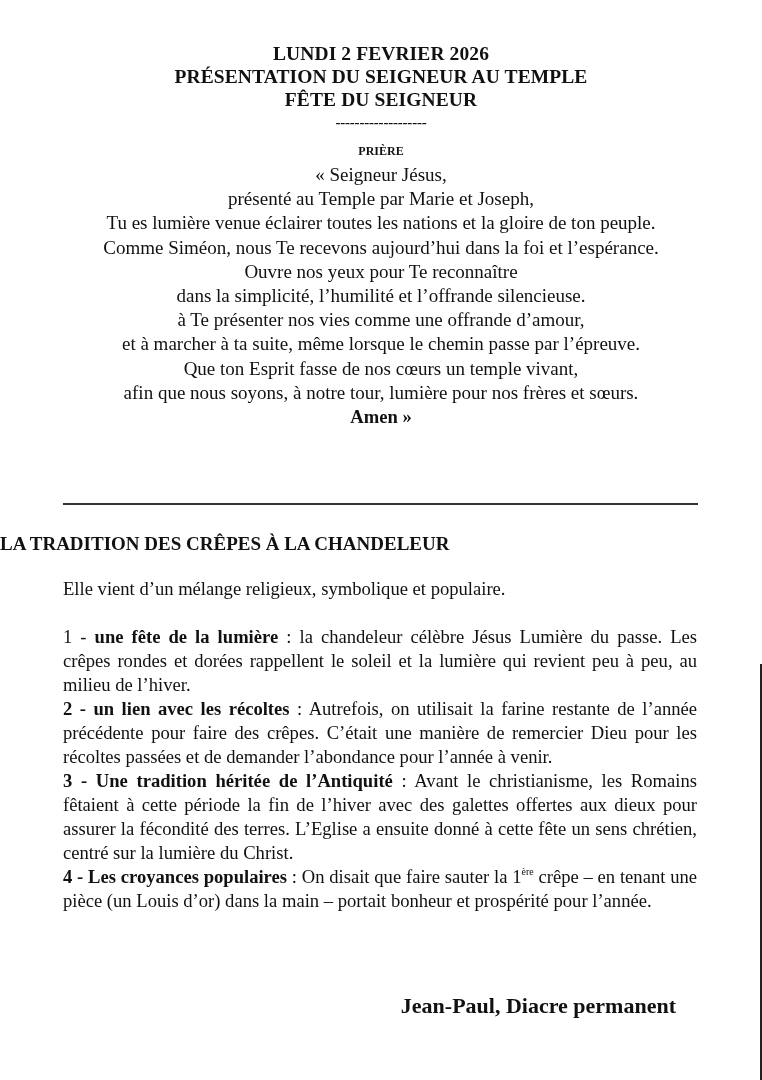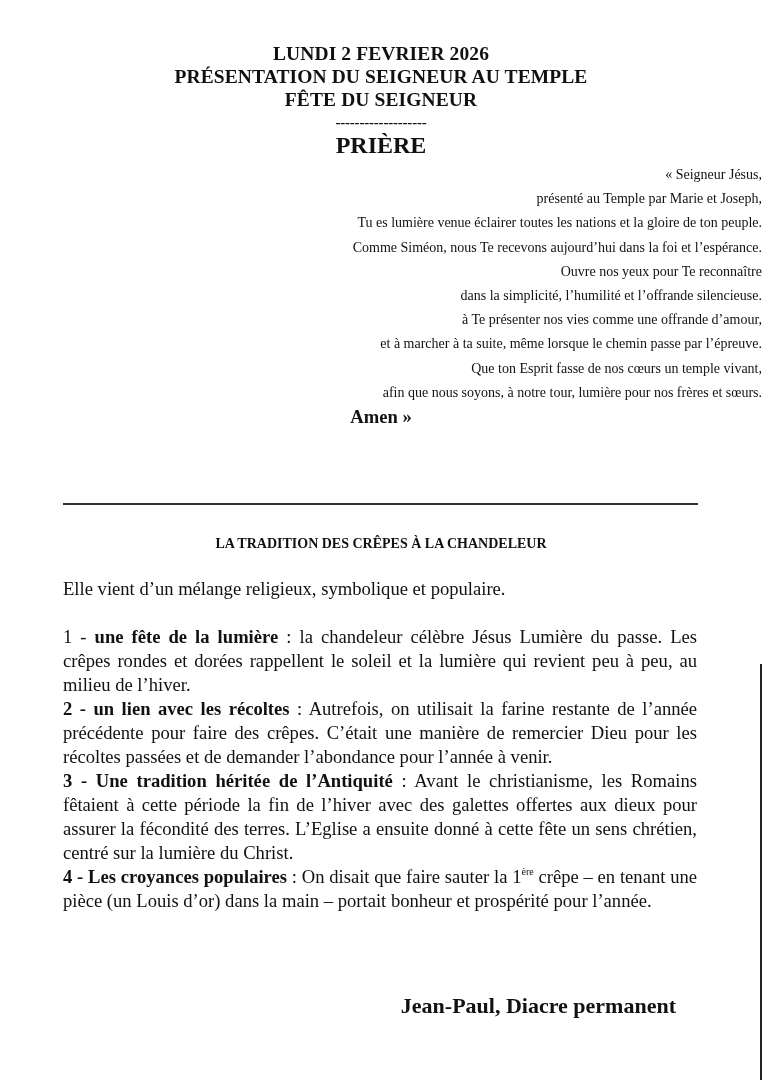--- a/index.html
+++ b/index.html
@@ -4,27 +4,27 @@
   <style>
     html, body { margin: 0; padding: 0; background: #ffffff; }
     body {
       width: 762px; height: 1080px; position: relative; overflow: hidden;
       font-family: "Liberation Serif", "DejaVu Serif", serif; color: #111;
     }
     .page { position: absolute; left: 0; top: 4px; width: 762px; height: 1080px; }
     .header { position: absolute; left: 0; top: 38px; width: 762px; text-align: center; }
     .h-line { font-weight: bold; font-size: 19.5px; line-height: 23px; letter-spacing: 0.1px; }
     .dashes { font-weight: bold; font-size: 15px; line-height: 15px; margin-top: 4px; letter-spacing: -0.2px; }
-    .prayer-title { font-weight: bold; font-size: 24px; line-height: 24px; margin-top: 3px; }
+    .prayer-title { font-weight: bold; font-size: 12px; line-height: 24px; margin-top: 9px; }
     .prayer { position: absolute; left: 0; top: 159px; width: 762px; text-align: center; }
-    .p-line { font-size: 14px; line-height: 24.2px; white-space: nowrap; text-align: right; }
+    .p-line { font-size: 19px; line-height: 24.2px; white-space: nowrap; }
     .p-amen { font-weight: bold; font-size: 18.6px; line-height: 24.2px; }
     .rule { position: absolute; left: 63px; top: 499px; width: 635px; height: 2px; background: #333; }
-    .section-title { position: absolute; left: 0; top: 528px; width: 762px; text-align: center;
-      font-weight: bold; font-size: 14px; line-height: 24px; }
+    .section-title { position: absolute; left: 0; top: 528px; width: 762px; 
+      font-weight: bold; font-size: 19px; line-height: 24px; }
     .body { position: absolute; left: 63px; top: 573px; width: 634px; }
     .intro { font-size: 18.6px; line-height: 24px; margin: 0; }
     .items { margin-top: 24px; }
     .item { font-size: 18.6px; line-height: 24px; text-align: justify; margin: 0; }
     .item b { font-weight: bold; }
     sup { font-size: 10px; line-height: 0; vertical-align: 8px; }
     .signature { position: absolute; right: 86px; top: 990px; font-weight: bold; font-size: 22px; line-height: 24px; }
     .scan-edge { position: absolute; left: 760px; top: 660px; width: 2px; height: 420px; background: #222; }
   </style>
 </head>

